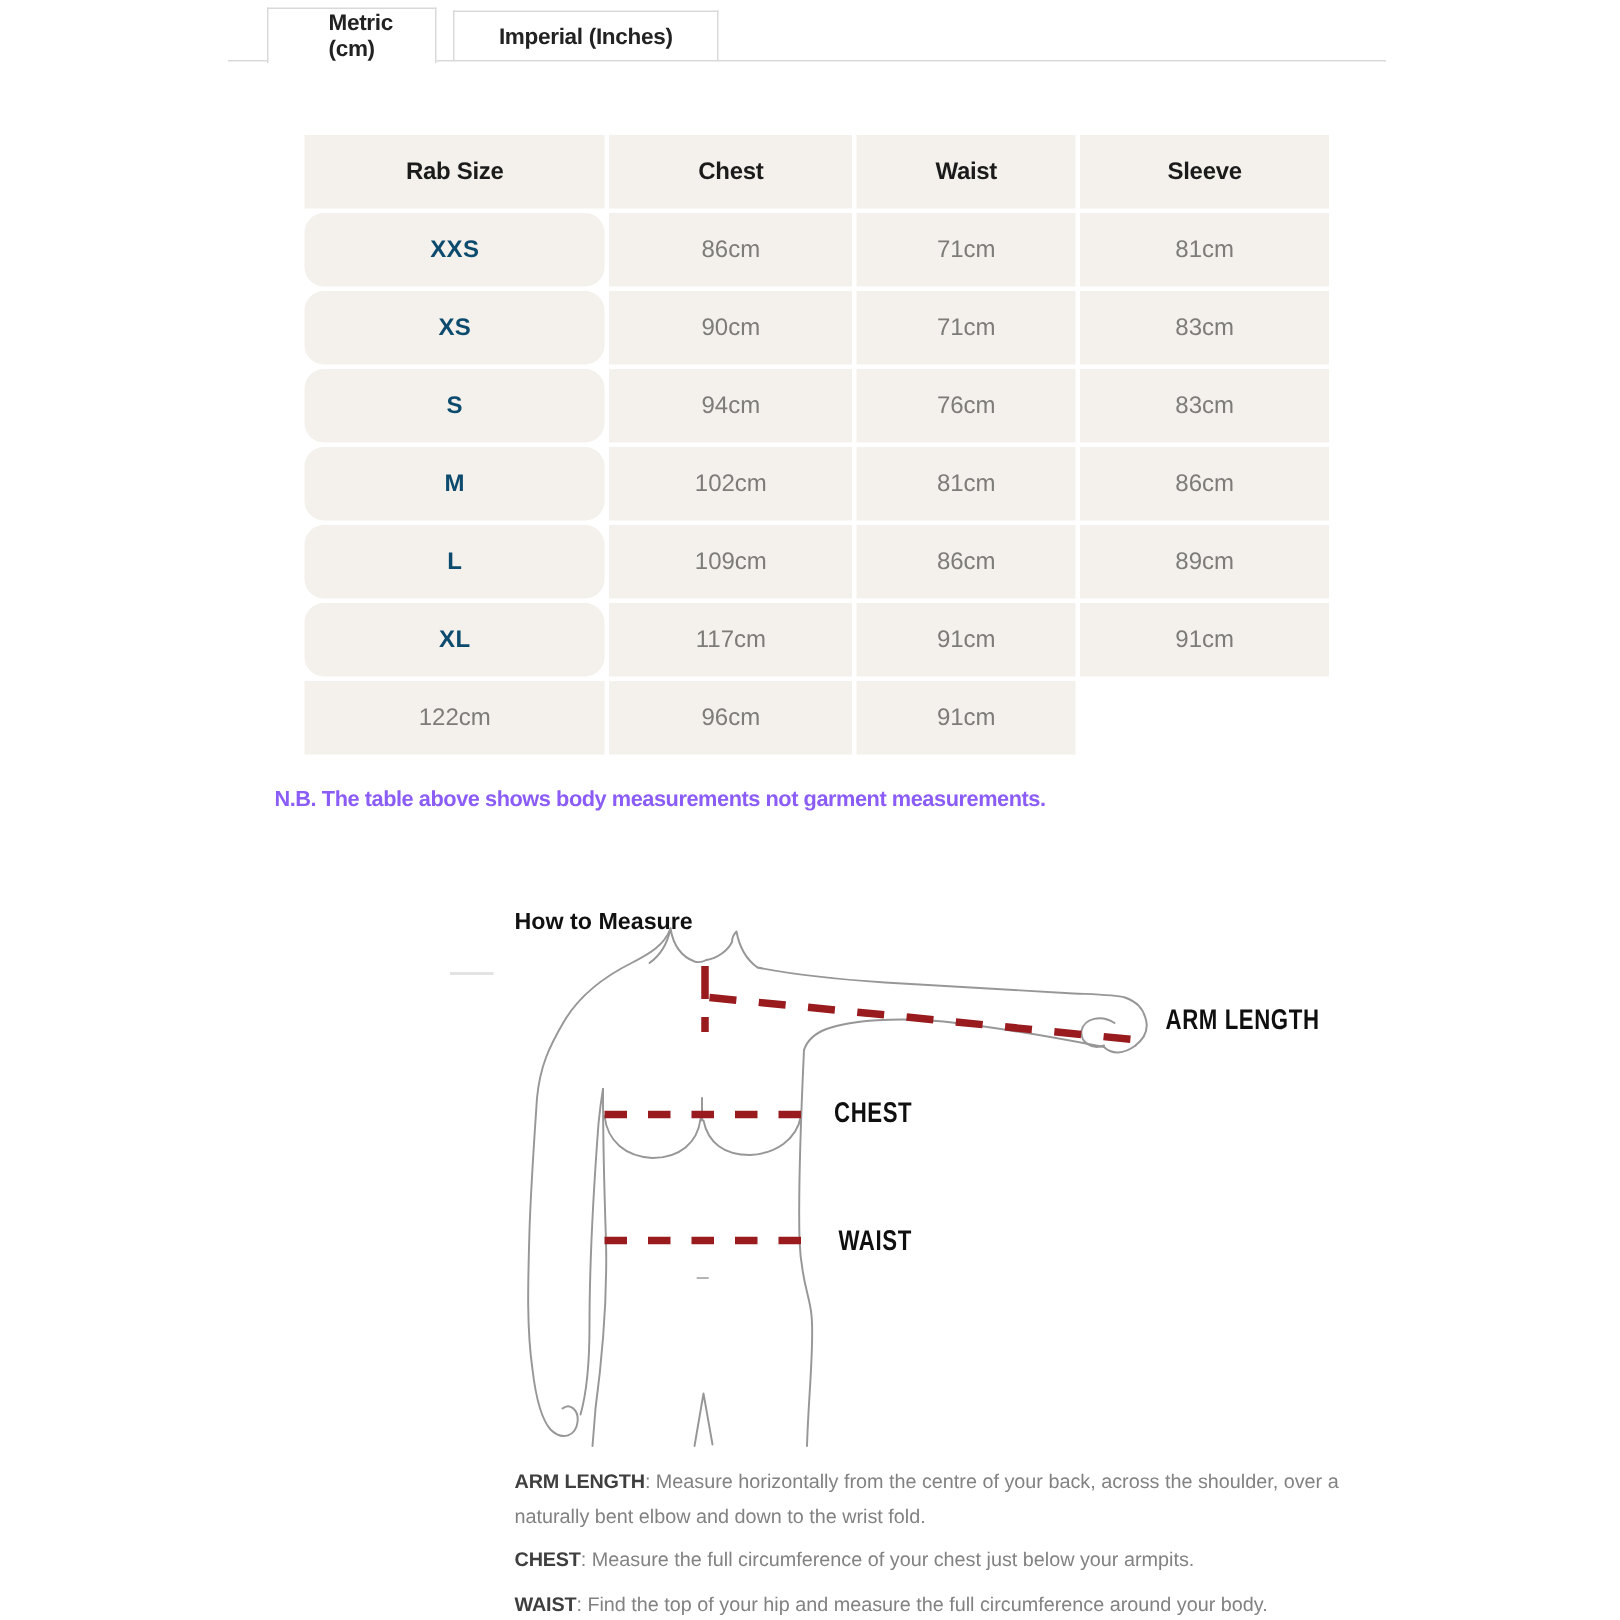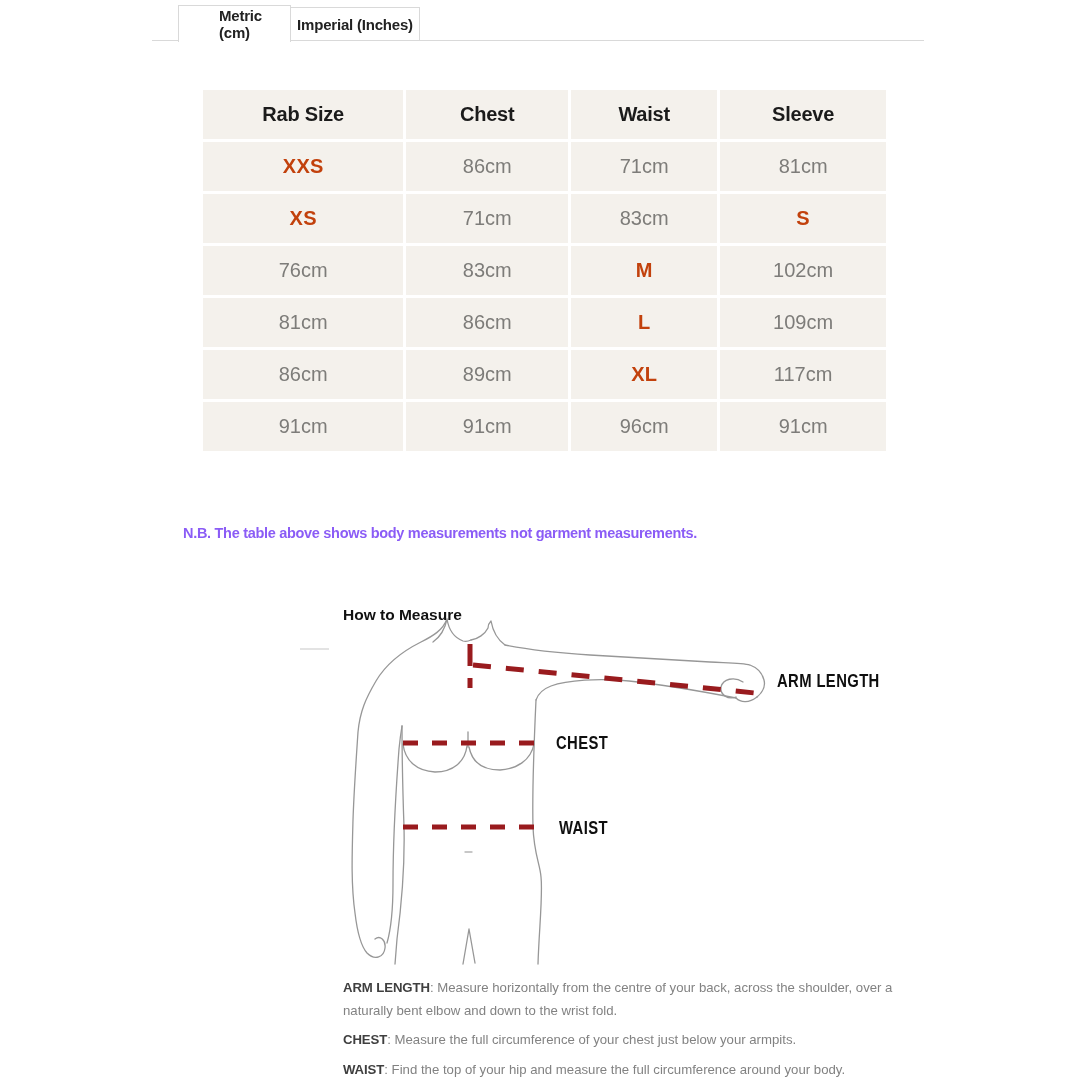--- a/index.html
+++ b/index.html
@@ -5,29 +5,29 @@
   html,body{margin:0;padding:0;background:#fff;}
   #canvas{position:relative;width:1080px;height:1080px;background:#ffffff;overflow:hidden;
           font-family:"Liberation Sans","DejaVu Sans",sans-serif;}
 
   
   .tabbar-line{position:absolute;left:152px;top:40px;width:772px;height:1px;background:#d9d9d9;}
   .tab{position:absolute;box-sizing:border-box;background:#fff;border:1px solid #d9d9d9;
        display:flex;align-items:center;justify-content:center;
        font-weight:bold;font-size:15px;color:#222;letter-spacing:-0.2px;cursor:pointer;}
   .tab.active{left:178px;top:5px;width:113px;height:37px;border-bottom:none;z-index:3;padding-left:40px;}
-  .tab.inactive{left:290px;top:7px;width:130px;height:33px;border-bottom:none;z-index:2;}
+  .tab.inactive{left:302px;top:7px;width:177px;height:33px;border-bottom:none;z-index:2;}
 
   
   .size-table{position:absolute;left:203px;top:90px;width:683px;
               display:grid;grid-template-columns:203fr 164fr 148fr 168fr;gap:3px;background:#ffffff;}
   .size-table .cell{background:#f4f1ec;height:49px;display:flex;align-items:center;justify-content:center;
-                    font-size:20px;}
+                    font-size:16px;}
   .size-table .head{font-weight:bold;color:#1b1b1b;letter-spacing:-0.2px;}
-  .size-table .size{font-weight:bold;color:#c2410c;letter-spacing:0.2px;}
+  .size-table .size{font-weight:bold;color:#0c4a6e;letter-spacing:0.2px;border-radius:13px;}
   .size-table .val{color:#7d7c79;}
 
   
   .note{position:absolute;left:183px;top:525px;font-size:14.5px;font-weight:bold;color:#8b5cf6;letter-spacing:-0.3px;}
 
   
   .htm-title{position:absolute;left:343px;top:582px;font-size:15.5px;font-weight:bold;color:#111;margin-top:24px;}
 
   .diagram{position:absolute;left:345px;top:608px;width:545px;height:362px;}
   .diagram svg{position:absolute;left:0;top:0;}
@@ -55,37 +55,40 @@
   <div class="size-table" id="size-table">
       <div class="cell head">Rab Size</div>
       <div class="cell head">Chest</div>
       <div class="cell head">Waist</div>
       <div class="cell head">Sleeve</div>
       <div class="cell size">XXS</div>
       <div class="cell val">86cm</div>
       <div class="cell val">71cm</div>
       <div class="cell val">81cm</div>
       <div class="cell size">XS</div>
+      <div class="cell val">90cm</div>
       <div class="cell val">71cm</div>
       <div class="cell val">83cm</div>
       <div class="cell size">S</div>
+      <div class="cell val">94cm</div>
       <div class="cell val">76cm</div>
       <div class="cell val">83cm</div>
       <div class="cell size">M</div>
       <div class="cell val">102cm</div>
       <div class="cell val">81cm</div>
       <div class="cell val">86cm</div>
       <div class="cell size">L</div>
       <div class="cell val">109cm</div>
       <div class="cell val">86cm</div>
       <div class="cell val">89cm</div>
       <div class="cell size">XL</div>
       <div class="cell val">117cm</div>
       <div class="cell val">91cm</div>
       <div class="cell val">91cm</div>
+      <div class="cell val">122cm</div>
       <div class="cell val">96cm</div>
       <div class="cell val">91cm</div>
     </div>
 
   <div class="note">N.B. The table above shows body measurements not garment measurements.</div>
 
   <div class="htm-title">How to Measure</div>
 
   <div class="stray-dash"></div>
 

